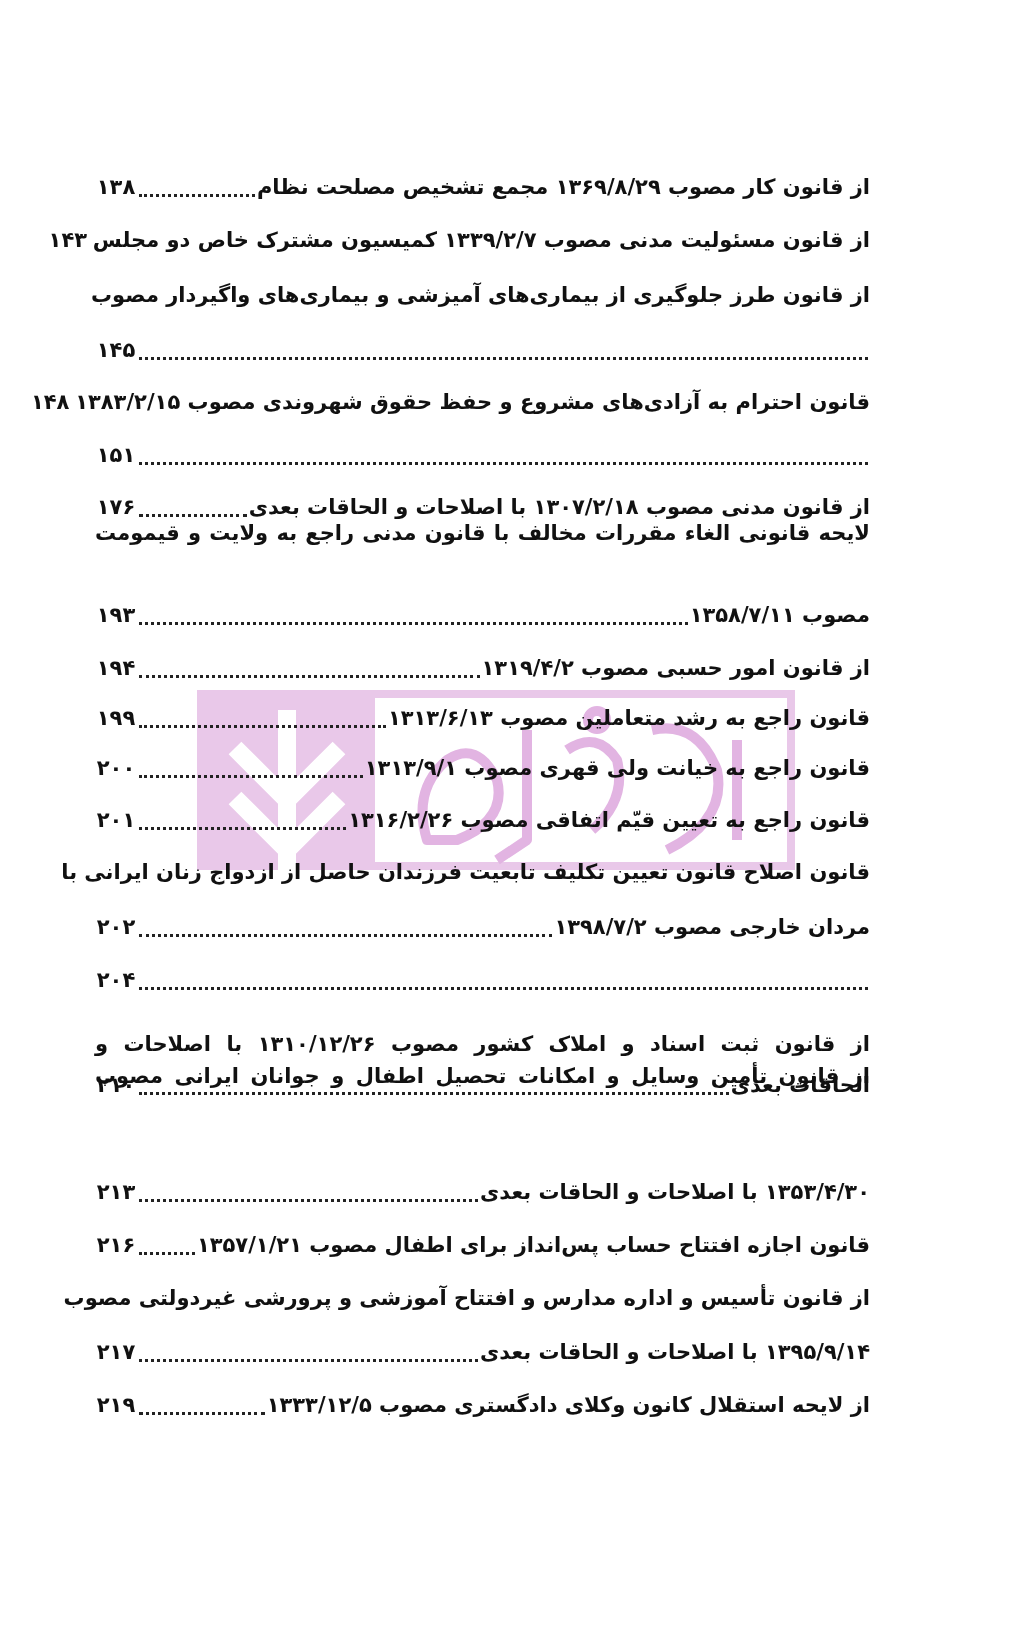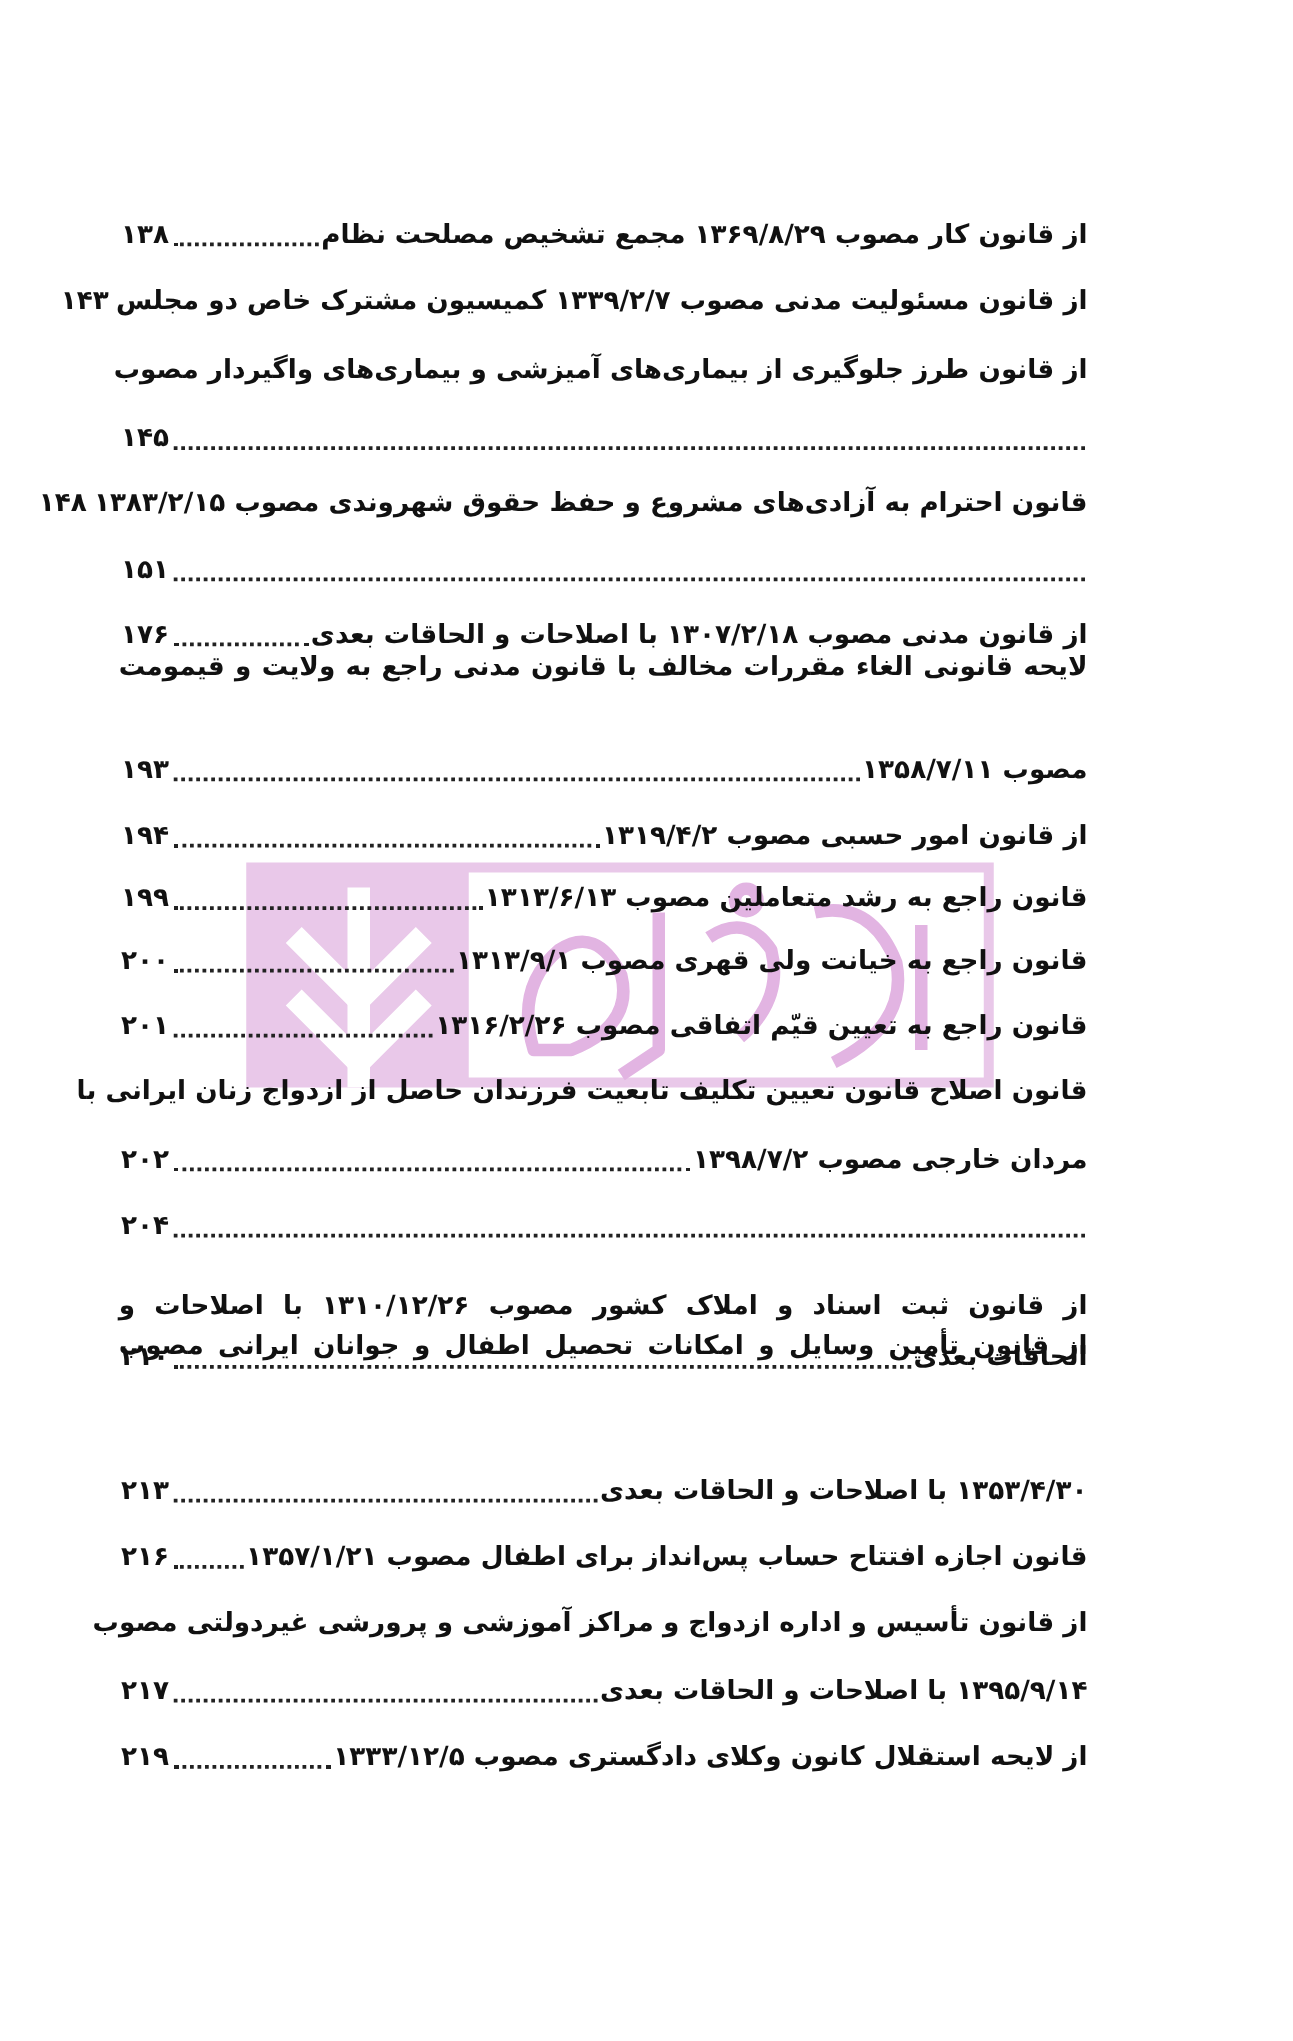--- a/index.html
+++ b/index.html
@@ -149,21 +149,21 @@
       <span class="txt">۱۳۵۳/۴/۳۰ با اصلاحات و الحاقات بعدی</span>
       <span class="dots"></span>
       <span class="pg">۲۱۳</span>
     </div>
     <div class="line" style="top:1225px">
       <span class="txt">قانون اجازه افتتاح حساب پس‌انداز برای اطفال مصوب ۱۳۵۷/۱/۲۱</span>
       <span class="dots"></span>
       <span class="pg">۲۱۶</span>
     </div>
     <div class="line justify" style="top:1278px">
-      <span class="txt">از قانون تأسیس و اداره ازدواج و مراکز آموزشی و پرورشی غیردولتی مصوب</span>
+      <span class="txt">از قانون تأسیس و اداره مدارس و افتتاح آموزشی و پرورشی غیردولتی مصوب</span>
     </div>
     <div class="line" style="top:1332px">
       <span class="txt">۱۳۹۵/۹/۱۴ با اصلاحات و الحاقات بعدی</span>
       <span class="dots"></span>
       <span class="pg">۲۱۷</span>
     </div>
     <div class="line" style="top:1385px">
       <span class="txt">از لایحه استقلال کانون وکلای دادگستری مصوب ۱۳۳۳/۱۲/۵</span>
       <span class="dots"></span>
       <span class="pg">۲۱۹</span>

